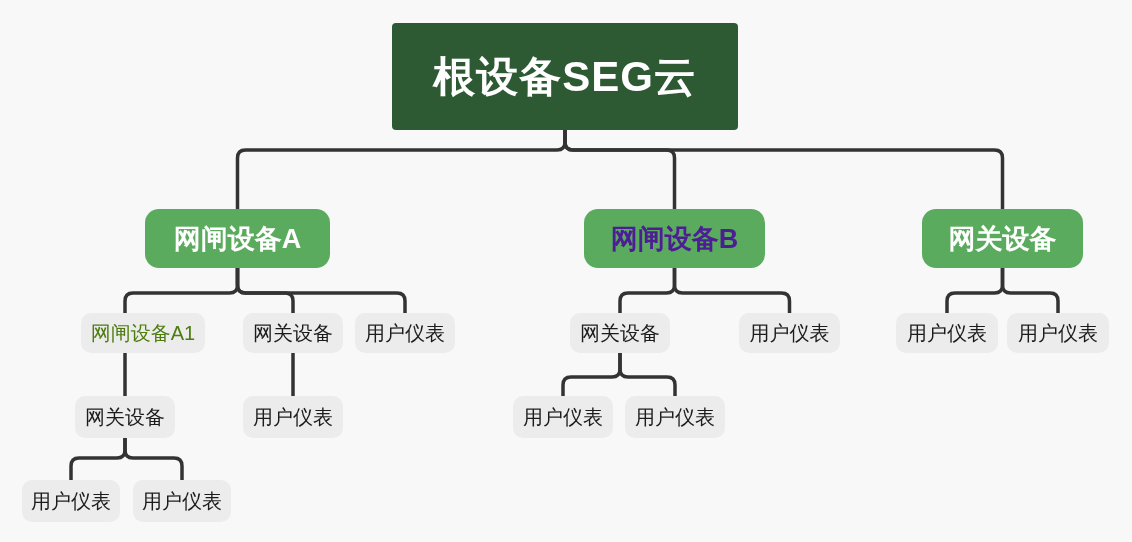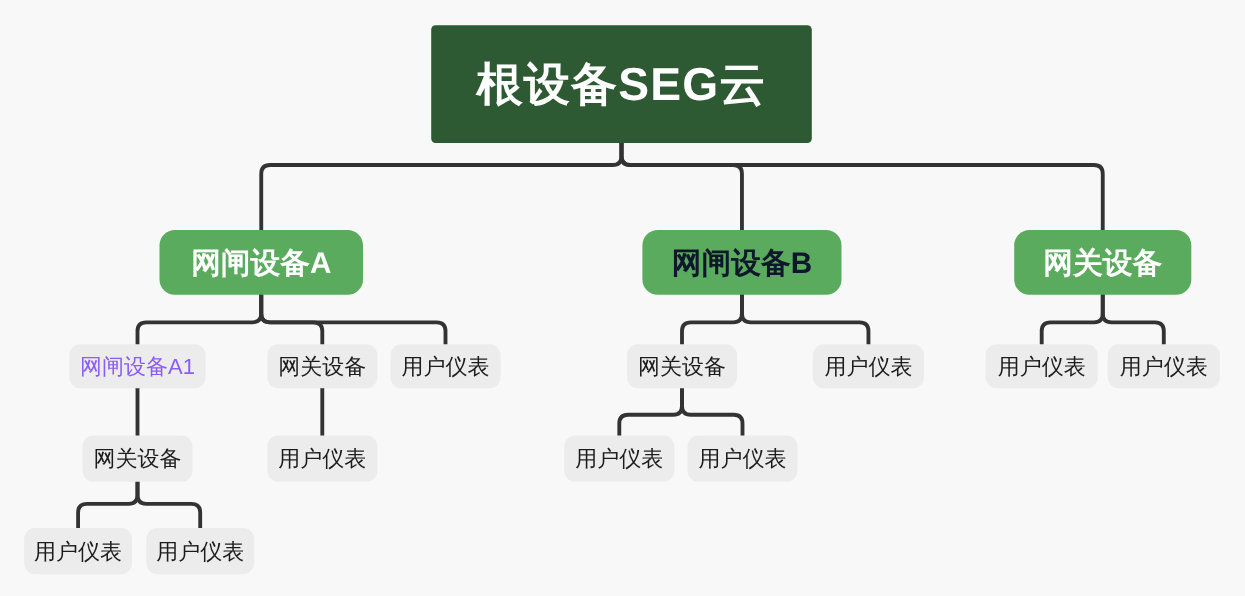--- a/index.html
+++ b/index.html
@@ -69,42 +69,42 @@
       <path d="M 1002.5 268 L 1002.5 285 Q 1002.5 293 994.5 293 L 955 293 Q 947 293 947 301 L 947 313" fill="none" stroke="#333333" stroke-width="3.5" stroke-linecap="round"></path>
       <path d="M 1002.5 268 L 1002.5 285 Q 1002.5 293 1010.5 293 L 1050 293 Q 1058 293 1058 301 L 1058 313" fill="none" stroke="#333333" stroke-width="3.5" stroke-linecap="round"></path>
     </svg>
 
 <div class="node root" style="left: 392px; top: 23px; width: 346px; height: 107px; background: rgb(45, 90, 50); color: rgb(255, 255, 255);">
       <span>根设备SEG云</span>
     </div>
     <div class="node branch" style="left: 145px; top: 209px; width: 185px; height: 59px; background: rgb(90, 171, 94); color: rgb(255, 255, 255);">
       <span>网闸设备A</span>
     </div>
-    <div class="node leaf" style="left: 63px; top: 313px; width: 124px; height: 40px; background: rgb(236, 236, 236); color: #8b5cf6;">
+    <div class="node leaf" style="left: 81px; top: 313px; width: 124px; height: 40px; background: rgb(236, 236, 236); color: #4d7c0f;">
       <span>网闸设备A1</span>
     </div>
     <div class="node leaf" style="left: 75px; top: 396px; width: 100px; height: 42px; background: rgb(236, 236, 236); color: rgb(28, 28, 28);">
       <span>网关设备</span>
     </div>
     <div class="node leaf" style="left: 22px; top: 480px; width: 98px; height: 42px; background: rgb(236, 236, 236); color: rgb(28, 28, 28);">
       <span>用户仪表</span>
     </div>
     <div class="node leaf" style="left: 133px; top: 480px; width: 98px; height: 42px; background: rgb(236, 236, 236); color: rgb(28, 28, 28);">
       <span>用户仪表</span>
     </div>
     <div class="node leaf" style="left: 243px; top: 313px; width: 100px; height: 40px; background: rgb(236, 236, 236); color: rgb(28, 28, 28);">
       <span>网关设备</span>
     </div>
     <div class="node leaf" style="left: 243px; top: 396px; width: 100px; height: 42px; background: rgb(236, 236, 236); color: rgb(28, 28, 28);">
       <span>用户仪表</span>
     </div>
     <div class="node leaf" style="left: 355px; top: 313px; width: 100px; height: 40px; background: rgb(236, 236, 236); color: rgb(28, 28, 28);">
       <span>用户仪表</span>
     </div>
-    <div class="node branch" style="left: 584px; top: 209px; width: 181px; height: 59px; background: rgb(90, 171, 94); color: #0f172a;">
+    <div class="node branch" style="left: 584px; top: 209px; width: 181px; height: 59px; background: rgb(90, 171, 94); color: #4c1d95;">
       <span>网闸设备B</span>
     </div>
     <div class="node leaf" style="left: 570px; top: 313px; width: 100px; height: 40px; background: rgb(236, 236, 236); color: rgb(28, 28, 28);">
       <span>网关设备</span>
     </div>
     <div class="node leaf" style="left: 513px; top: 396px; width: 100px; height: 42px; background: rgb(236, 236, 236); color: rgb(28, 28, 28);">
       <span>用户仪表</span>
     </div>
     <div class="node leaf" style="left: 625px; top: 396px; width: 100px; height: 42px; background: rgb(236, 236, 236); color: rgb(28, 28, 28);">
       <span>用户仪表</span>

